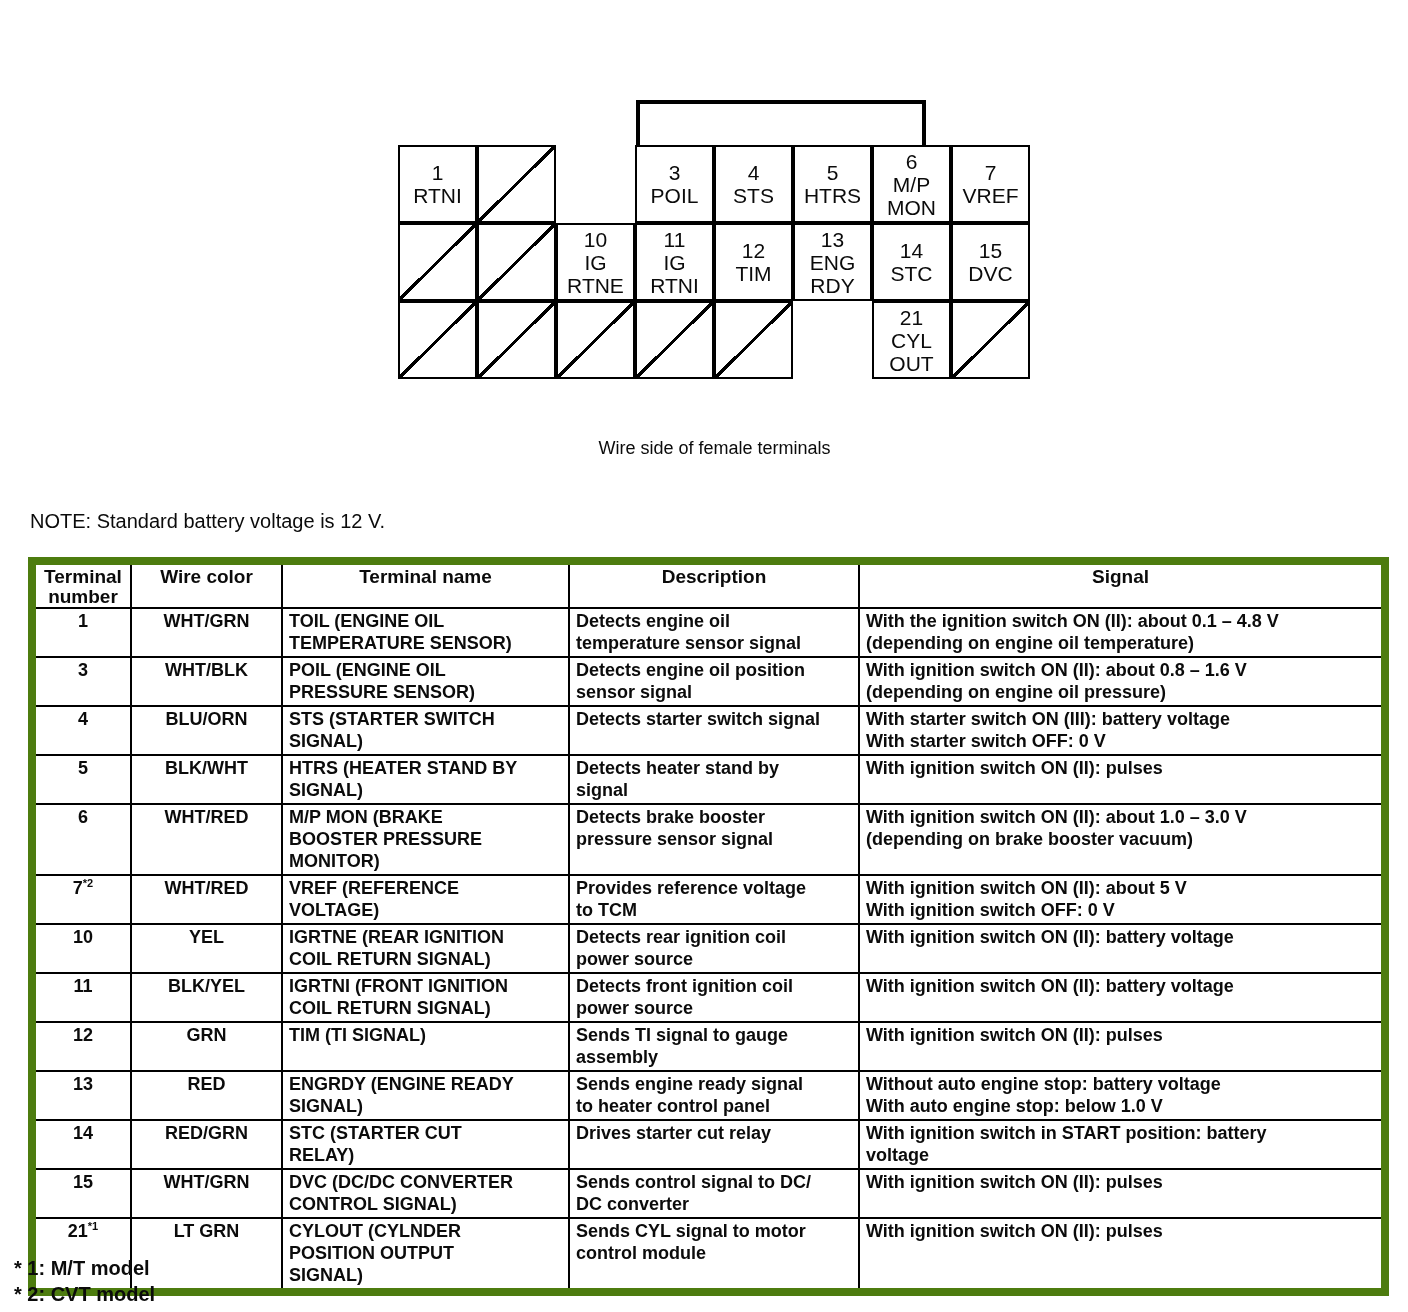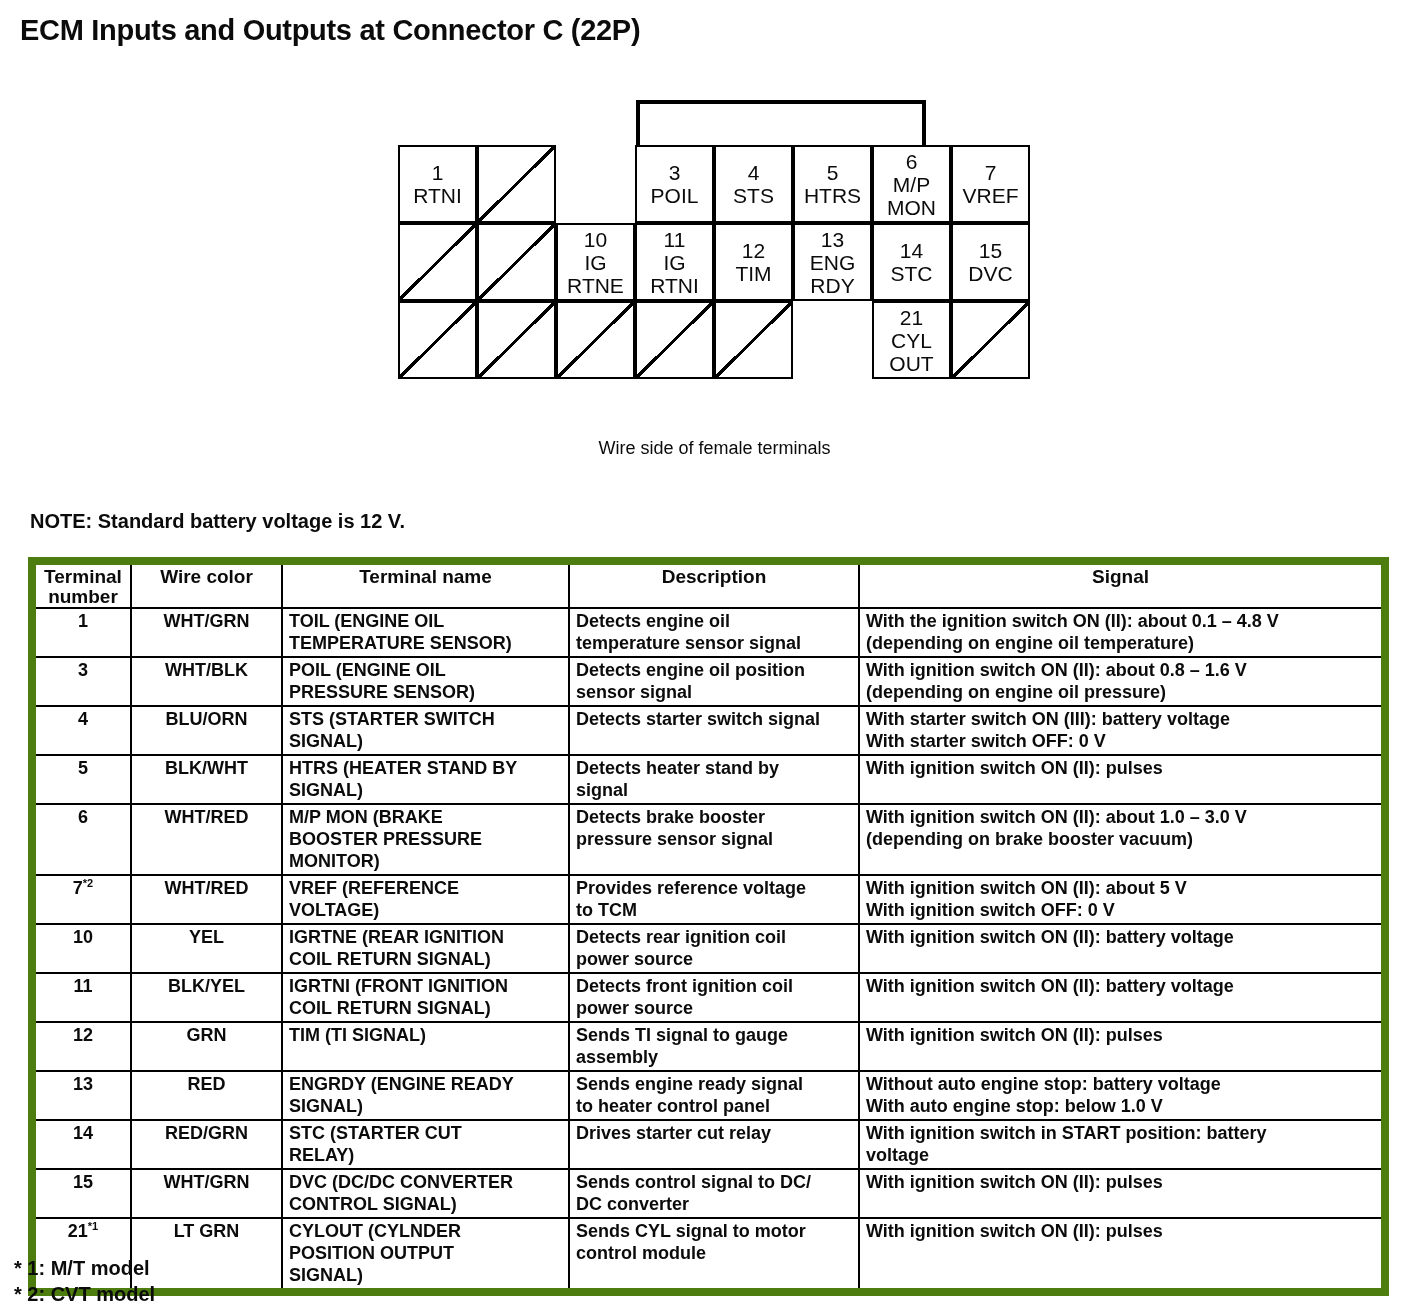--- a/index.html
+++ b/index.html
@@ -18,21 +18,21 @@
           display:flex; flex-direction:column; align-items:center; justify-content:center;
           background:#fff; }
   .cell.slash { background-image:linear-gradient(to bottom right,
                   transparent calc(50% - 1.6px), #000 calc(50% - 1.6px),
                   #000 calc(50% + 1.6px), transparent calc(50% + 1.6px)); }
   .pinline { font-size:21px; line-height:23px; text-align:center; white-space:nowrap; }
 
   .caption { position:absolute; left:398px; top:438px; width:633px; text-align:center;
              font-size:18px; }
 
-  .note { position:absolute; left:30px; top:510px; font-size:20px; font-weight:bold; }
+  .note { position:absolute; left:30px; top:510px; font-size:20px; font-weight:normal; }
 
   
   table.pinout { position:absolute; left:28px; top:557px; width:1353px;
                  border-collapse:collapse; table-layout:fixed; border:8px solid #4d7c0f; }
   table.pinout th, table.pinout td { border:2px solid #000; vertical-align:top; }
   table.pinout th { font-size:19px; font-weight:bold; text-align:center;
                     padding:2px 2px 0; line-height:20px; }
   table.pinout thead tr { height:44px; }
   table.pinout tbody tr { height:47px; }
   table.pinout td { font-size:18px; font-weight:bold; line-height:22px; padding:1px 6px 2px; }
@@ -41,21 +41,20 @@
   .tline { display:block; }
 
   .footnotes { position:absolute; left:14px; top:1255px; font-size:20px; font-weight:bold;
                line-height:26px; }
 </style>
 </head>
 <body>
 
 <div class="page">
 
-  <h1 class="title">ECM Inputs and Outputs at Connector C (22P)</h1>
 
   <div class="connector">
     <div class="tab"></div>
     <div class="conn-grid">
         <div class="cell" style="left: 0px; top: 0px;">
           <div class="pinline">1</div>
           <div class="pinline">RTNI</div>
         </div>
         <div class="cell slash" style="left: 79px; top: 0px;"></div>
         <div class="cell" style="left: 237px; top: 0px;">

